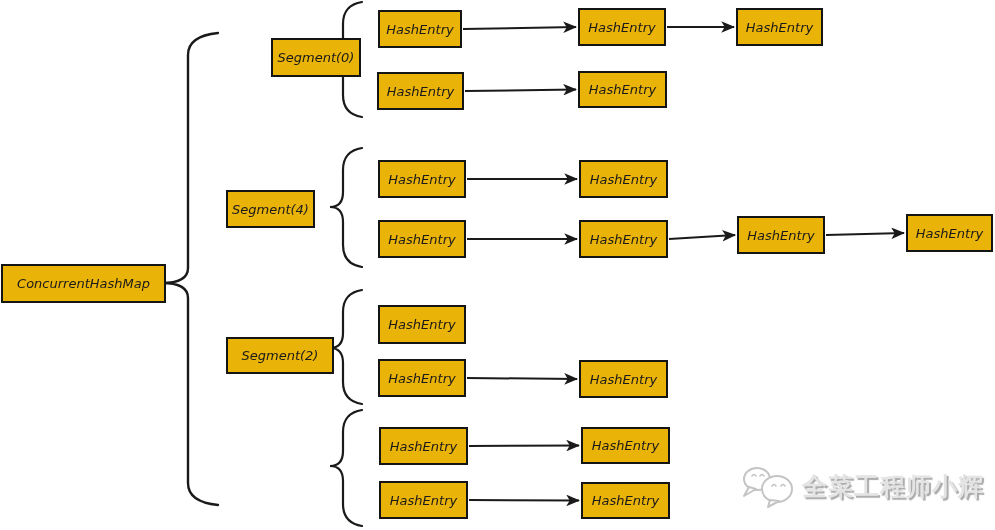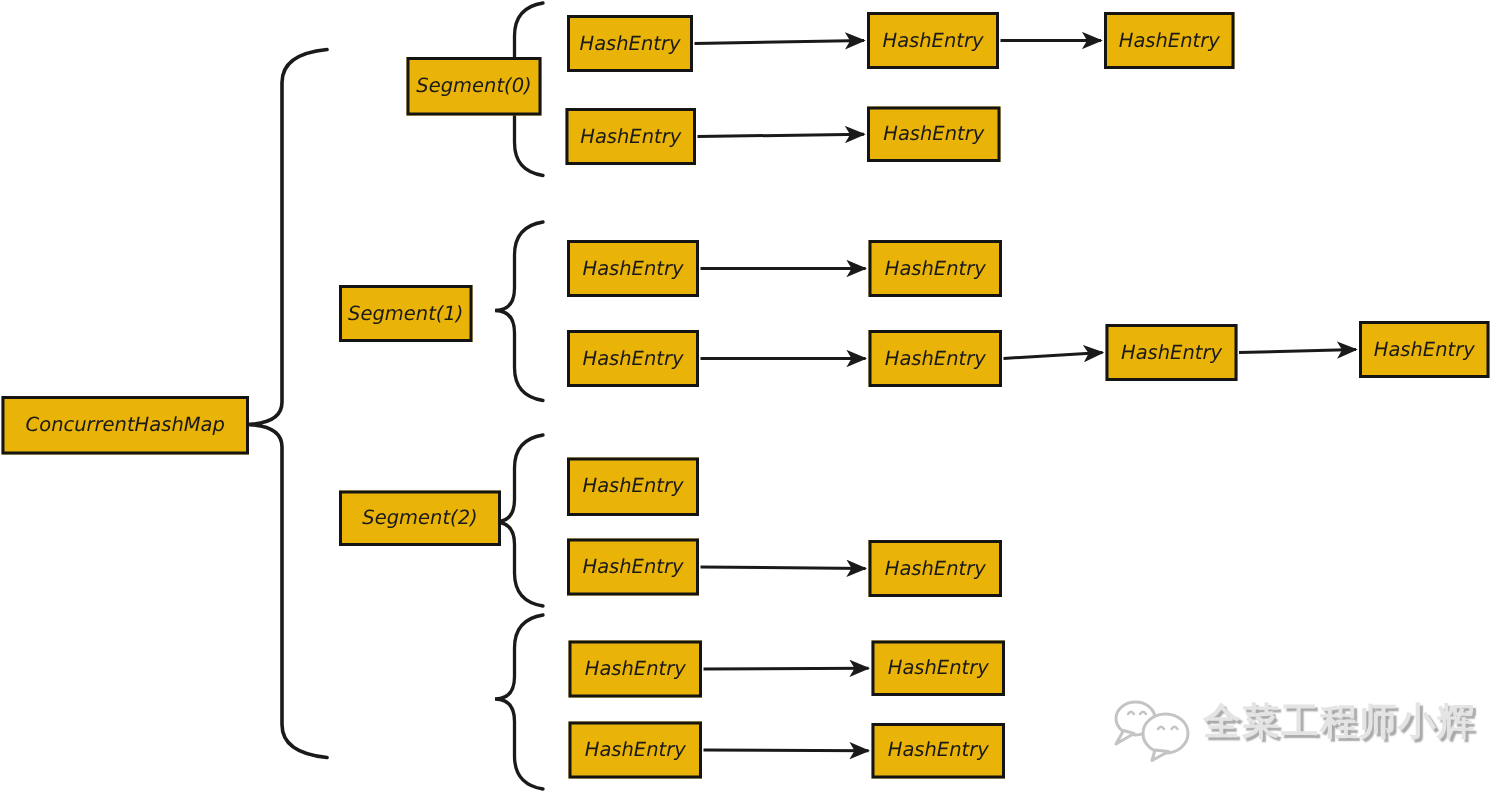--- a/index.html
+++ b/index.html
@@ -22,21 +22,21 @@
     color:#1a1a1a;
     display:flex;align-items:center;justify-content:center;
     font-size:13px;
     line-height:1;
     white-space:nowrap;
     font-style:italic;
   }
   .watermark{
     position:absolute;
     left:740px;top:464px;
-    display:flex;
+    display:flex;align-items:center;
     user-select:none;
   }
   .watermark .wm-text{
     font-size:25px;
     font-weight:bold;
     letter-spacing:1px;
     color:#e4e4e4;
     text-shadow:2px 2px 1px #a9a9a9, -1px -1px 0 #ffffff;
   }
   .wm-icon{margin-right:4px;}
@@ -70,28 +70,28 @@
     </svg>
 
   <div id="nodes-layer">
       <div class="node" style="left: 1px; top: 264px; width: 165px; height: 39px;">ConcurrentHashMap</div>
       <div class="node" style="left: 227px; top: 38px; width: 90px; height: 39px; margin-left: 44px;">Segment(0)</div>
       <div class="node" style="left: 378px; top: 10px; width: 84px; height: 38px;">HashEntry</div>
       <div class="node" style="left: 578px; top: 8px; width: 88px; height: 38px;">HashEntry</div>
       <div class="node" style="left: 736px; top: 8px; width: 87px; height: 38px;">HashEntry</div>
       <div class="node" style="left: 377px; top: 72px; width: 87px; height: 38px;">HashEntry</div>
       <div class="node" style="left: 578px; top: 71px; width: 89px; height: 37px;">HashEntry</div>
-      <div class="node" style="left: 226px; top: 190px; width: 89px; height: 38px;">Segment(1)</div>
+      <div class="node" style="left: 226px; top: 190px; width: 89px; height: 38px;">Segment(4)</div>
       <div class="node" style="left: 378px; top: 160px; width: 88px; height: 38px;">HashEntry</div>
       <div class="node" style="left: 579px; top: 160px; width: 89px; height: 38px;">HashEntry</div>
       <div class="node" style="left: 378px; top: 220px; width: 88px; height: 38px;">HashEntry</div>
       <div class="node" style="left: 579px; top: 220px; width: 89px; height: 38px;">HashEntry</div>
       <div class="node" style="left: 737px; top: 216px; width: 88px; height: 38px;">HashEntry</div>
       <div class="node" style="left: 906px; top: 214px; width: 87px; height: 38px;">HashEntry</div>
-      <div class="node" style="left: 226px; top: 327px; width: 108px; height: 37px;">Segment(2)</div>
+      <div class="node" style="left: 226px; top: 337px; width: 108px; height: 37px;">Segment(2)</div>
       <div class="node" style="left: 378px; top: 305px; width: 88px; height: 39px;">HashEntry</div>
       <div class="node" style="left: 378px; top: 359px; width: 88px; height: 38px;">HashEntry</div>
       <div class="node" style="left: 579px; top: 360px; width: 89px; height: 38px;">HashEntry</div>
       <div class="node" style="left: 379px; top: 427px; width: 89px; height: 38px;">HashEntry</div>
       <div class="node" style="left: 581px; top: 427px; width: 89px; height: 37px;">HashEntry</div>
       <div class="node" style="left: 379px; top: 481px; width: 89px; height: 38px;">HashEntry</div>
       <div class="node" style="left: 581px; top: 482px; width: 89px; height: 37px;">HashEntry</div>
     </div>
 
   <div class="watermark">

